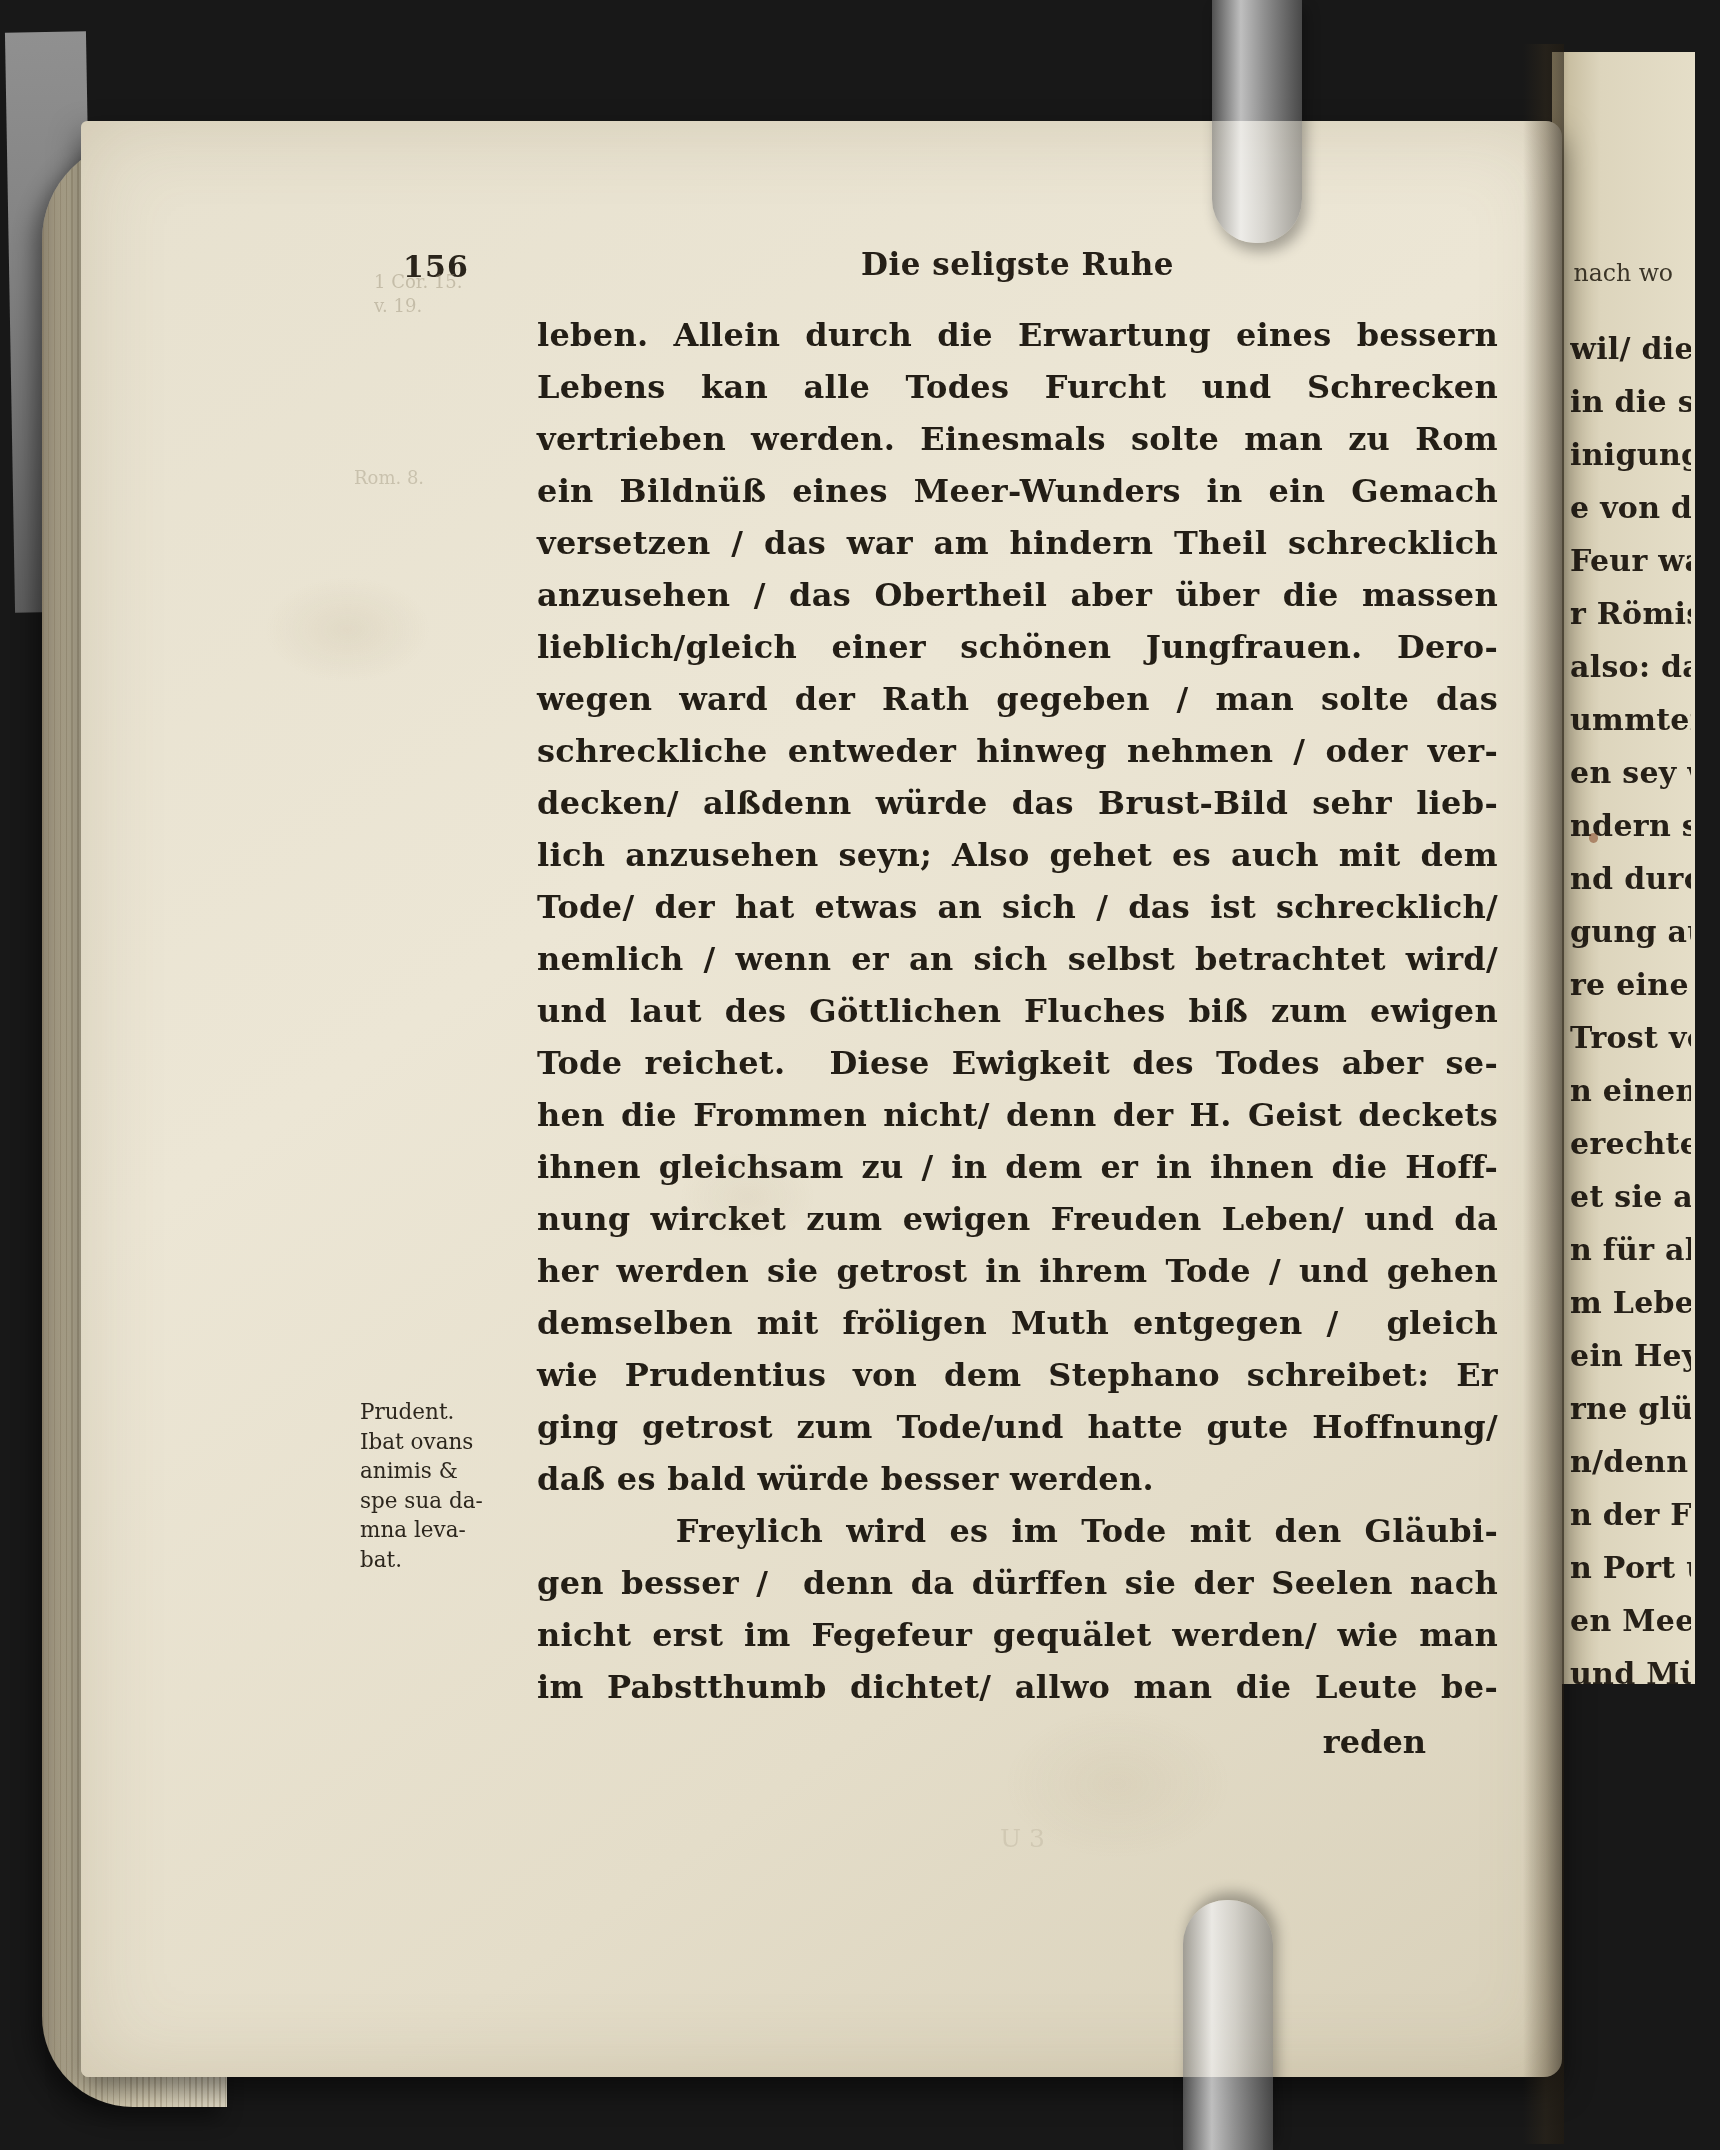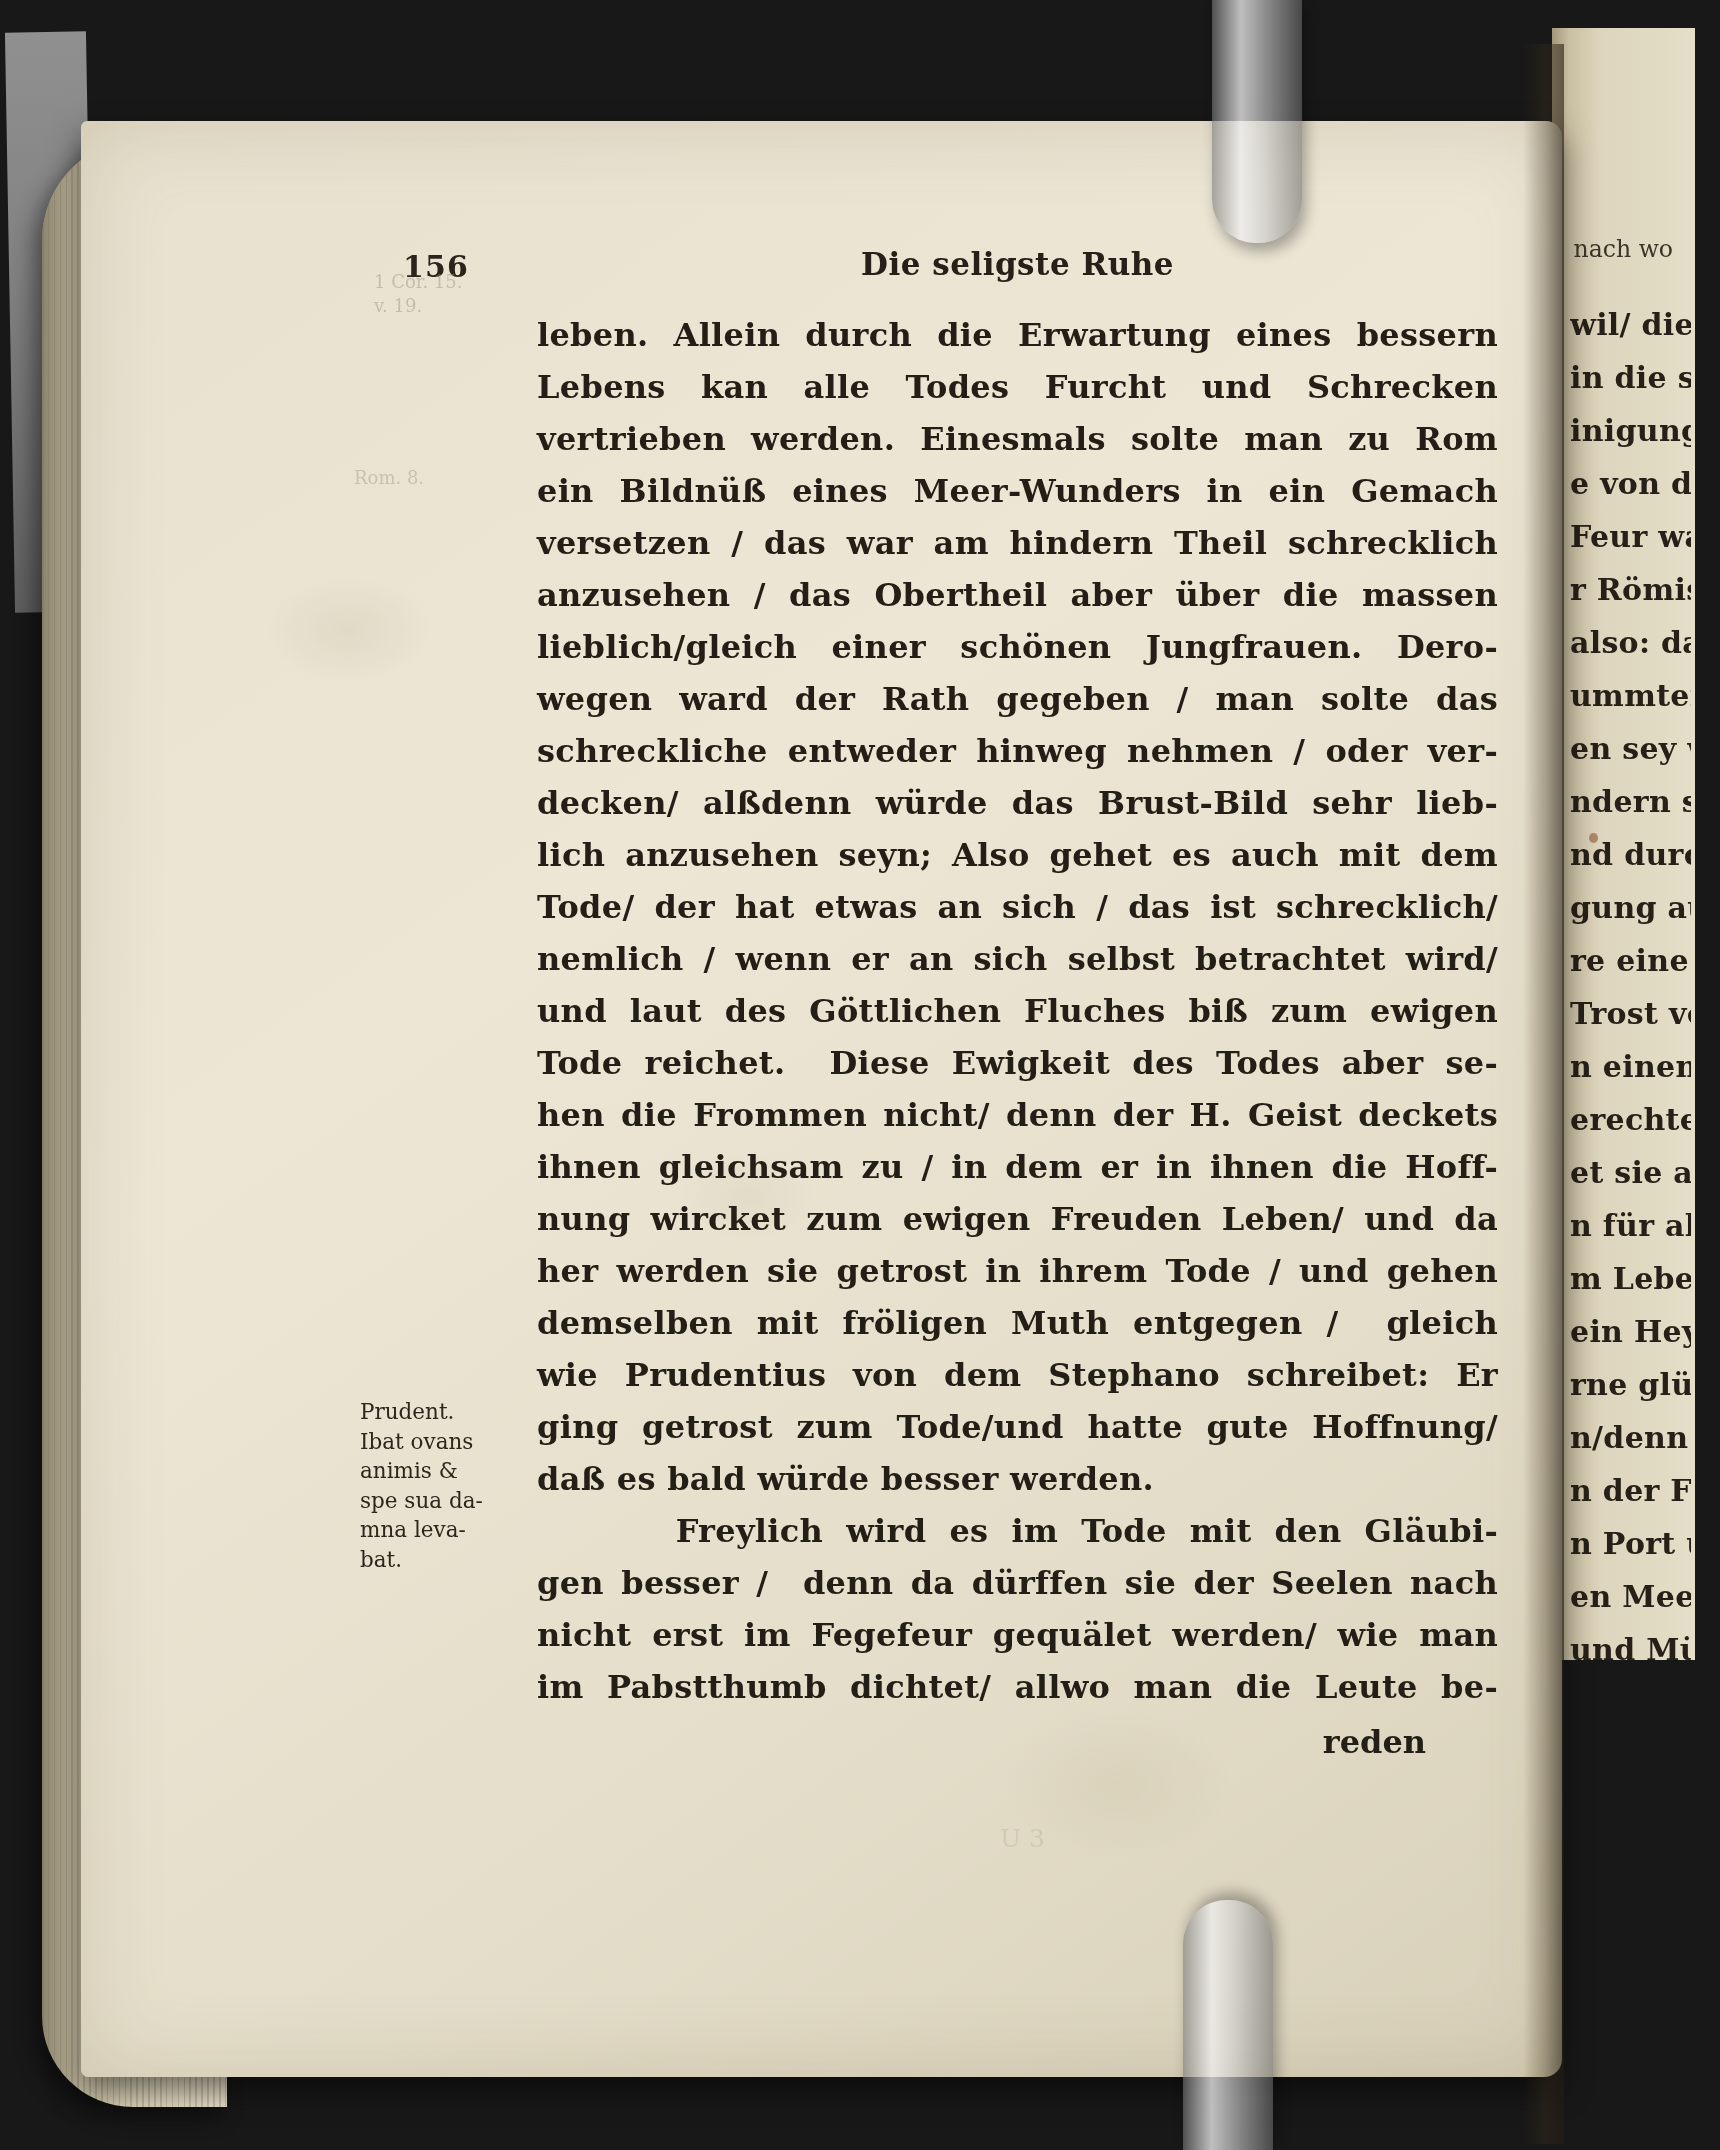--- a/index.html
+++ b/index.html
@@ -39,21 +39,21 @@
   .main-page::after{
     content:"";position:absolute;inset:0;border-radius:inherit;pointer-events:none;
     background:
       radial-gradient(118px 75px at 18% 26%, rgba(150,130,90,.10), rgba(0,0,0,0) 70%),
       radial-gradient(161px 107px at 70% 85%, rgba(150,130,90,.08), rgba(0,0,0,0) 70%),
       radial-gradient(97px 64px at 45% 55%, rgba(150,130,90,.07), rgba(0,0,0,0) 70%);
   }
 
   
   .right-page{
-    left:1552px;top:28px;width:143px;height:1632px;
+    left:1552px;top:52px;width:143px;height:1632px;
     background:linear-gradient(90deg,#a3977a 0%,#c9bfa2 12%,#ddd5bd 34%,#e5dec8 100%);
     overflow:hidden;
   }
   .rp-header{
     position:absolute;left:21.5px;top:208px;width:118px;
     font:400 23.6px/27px "DejaVu Serif", serif;color:#3b3528;white-space:nowrap;
   }
   .rp-col{
     position:absolute;left:18px;top:270px;width:121px;height:1503px;
     font:700 30px/53px "DejaVu Serif", serif;color:#262018;

